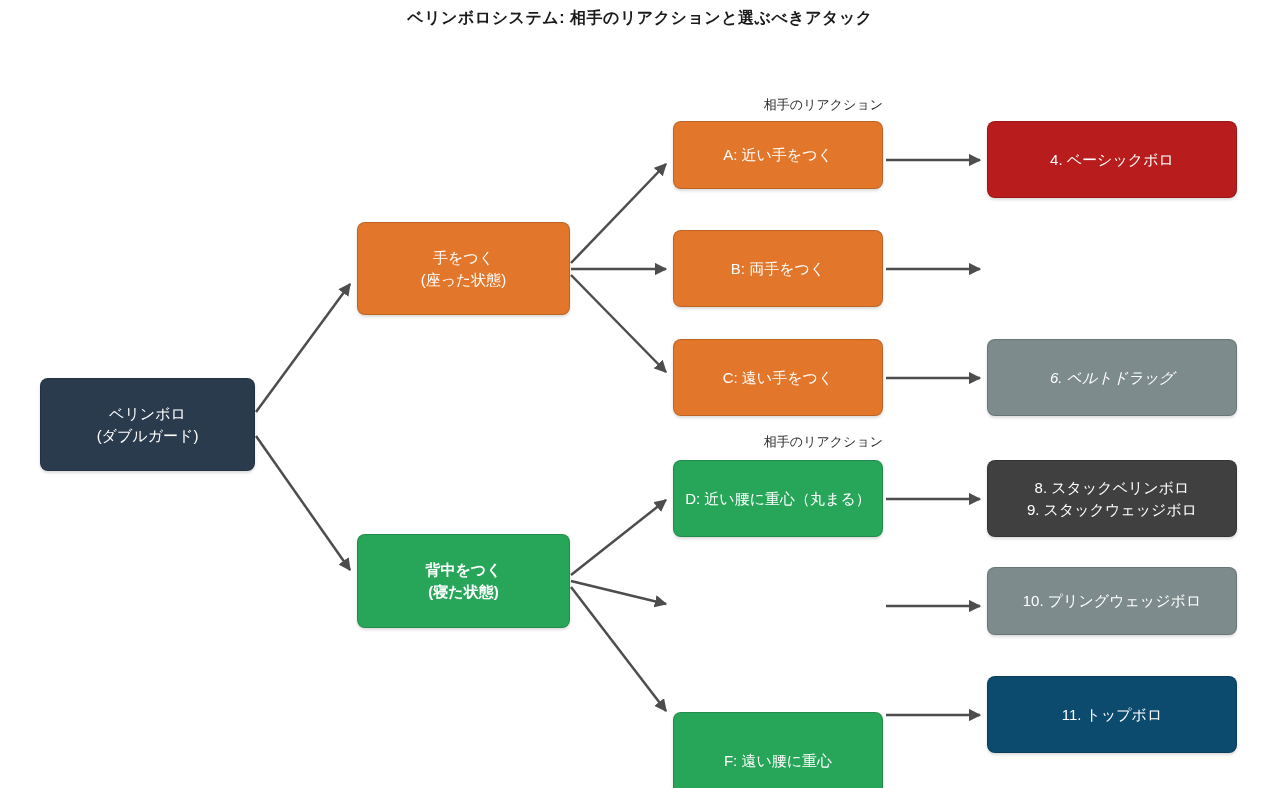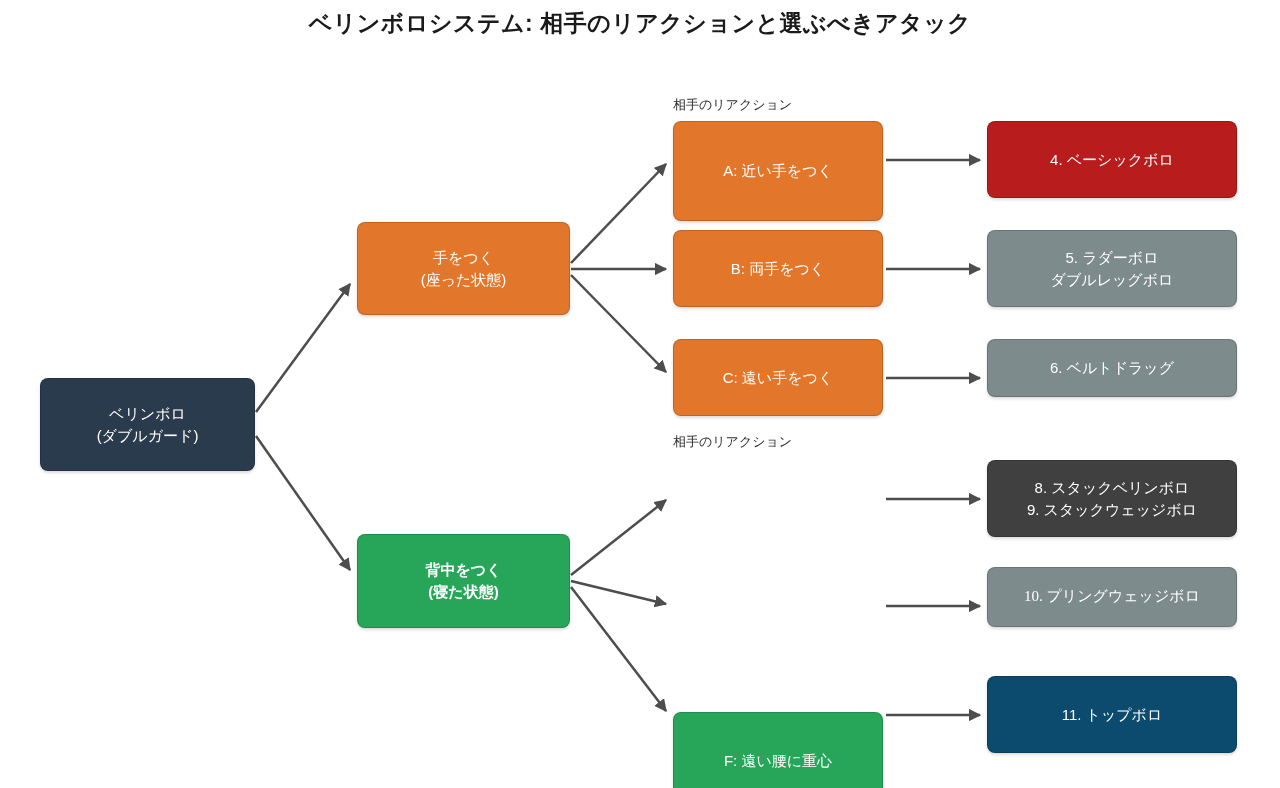--- a/index.html
+++ b/index.html
@@ -13,21 +13,21 @@
     background: #ffffff;
     overflow: hidden;
   }
 
   .diagram-title {
     position: absolute;
     top: 8px;
     left: 0;
     width: 1280px;
     text-align: center;
-    font-size: 23px;
+    font-size: 16px;
     font-weight: 600;
     color: #1a1a1a;
     letter-spacing: 0.5px;
   }
 
   .arrows {
     position: absolute;
     top: 0; left: 0;
     width: 1280px;
     height: 788px;
@@ -47,44 +47,44 @@
     white-space: pre-line;
     border: 1px solid rgba(0,0,0,0.16);
     box-shadow: 0 2px 3px rgba(0,0,0,0.14);
     padding: 4px 8px;
   }
 
   .reaction-header {
     position: absolute;
     left: 673px;
     width: 210px;
-    text-align: left;
+    text-align: right;
     font-size: 13px;
     color: #2b2b2b;
   }
   .reaction-header.top { top: 96px; }
   .reaction-header.bottom { top: 433px; }
 
   
   .n-root  { left: 40px;  top: 378px; width: 215px; height: 93px; }
   .n-hands { left: 357px; top: 222px; width: 213px; height: 93px; }
   .n-back  { left: 357px; top: 534px; width: 213px; height: 94px; }
 
-  .n-ra { left: 673px; top: 121px; width: 210px; height: 100px; }
+  .n-ra { left: 673px; top: 121px; width: 210px; height: 68px; }
   .n-rb { left: 673px; top: 230px; width: 210px; height: 77px; }
   .n-rc { left: 673px; top: 339px; width: 210px; height: 77px; }
   .n-rd { left: 673px; top: 460px; width: 210px; height: 77px; }
   .n-re { left: 673px; top: 567px; width: 210px; height: 77px; }
   .n-rf { left: 673px; top: 712px; width: 210px; height: 97px; }
 
   .n-k4  { left: 987px; top: 121px; width: 250px; height: 77px; }
   .n-k5  { left: 987px; top: 230px; width: 250px; height: 77px; }
-  .n-k6  { left: 987px; top: 339px; width: 250px; height: 58px; }
+  .n-k6  { left: 987px; top: 339px; width: 250px; height: 77px; font-style: italic; }
   .n-k89 { left: 987px; top: 460px; width: 250px; height: 77px; }
-  .n-k10 { left: 987px; top: 567px; width: 250px; height: 60px; font-family: Liberation Serif, serif; }
+  .n-k10 { left: 987px; top: 567px; width: 250px; height: 68px; }
   .n-k11 { left: 987px; top: 676px; width: 250px; height: 77px; }
 </style>
 </head>
 <body>
 
 <div class="canvas">
 
   <div class="diagram-title">ベリンボロシステム: 相手のリアクションと選ぶべきアタック</div>
 
   <svg class="arrows" width="1280" height="788" viewBox="0 0 1280 788" style="color: rgb(77, 77, 77);">
@@ -121,24 +121,23 @@
 (ダブルガード)</div>
 
   <div class="node n-hands" style="background: rgb(226, 119, 44);">手をつく
 (座った状態)</div>
   <div class="node n-back" style="background: rgb(39, 166, 90); font-weight: bold;">背中をつく
 (寝た状態)</div>
 
   <div class="node n-ra" style="background: rgb(226, 119, 44);">A: 近い手をつく</div>
   <div class="node n-rb" style="background: rgb(226, 119, 44);">B: 両手をつく</div>
   <div class="node n-rc" style="background: rgb(226, 119, 44);">C: 遠い手をつく</div>
+  <div class="node n-rd" style="background: rgb(39, 166, 90);">D: 近い腰に重心（丸まる）</div>
   <div class="node n-rf" style="background: rgb(39, 166, 90);">F: 遠い腰に重心</div>
 
   <div class="node n-k4" style="background: #b91c1c;">4. ベーシックボロ</div>
-  <div class="node n-k5" style="background: rgb(125, 139, 140);">5. ラダーボロ
-ダブルレッグボロ</div>
   <div class="node n-k6" style="background: rgb(125, 139, 140);">6. ベルトドラッグ</div>
   <div class="node n-k89" style="background: #404040;">8. スタックベリンボロ
 9. スタックウェッジボロ</div>
   <div class="node n-k10" style="background: rgb(125, 139, 140);">10. プリングウェッジボロ</div>
   <div class="node n-k11" style="background: #0c4a6e;">11. トップボロ</div>
 
 </div>
 
 </body></html>

